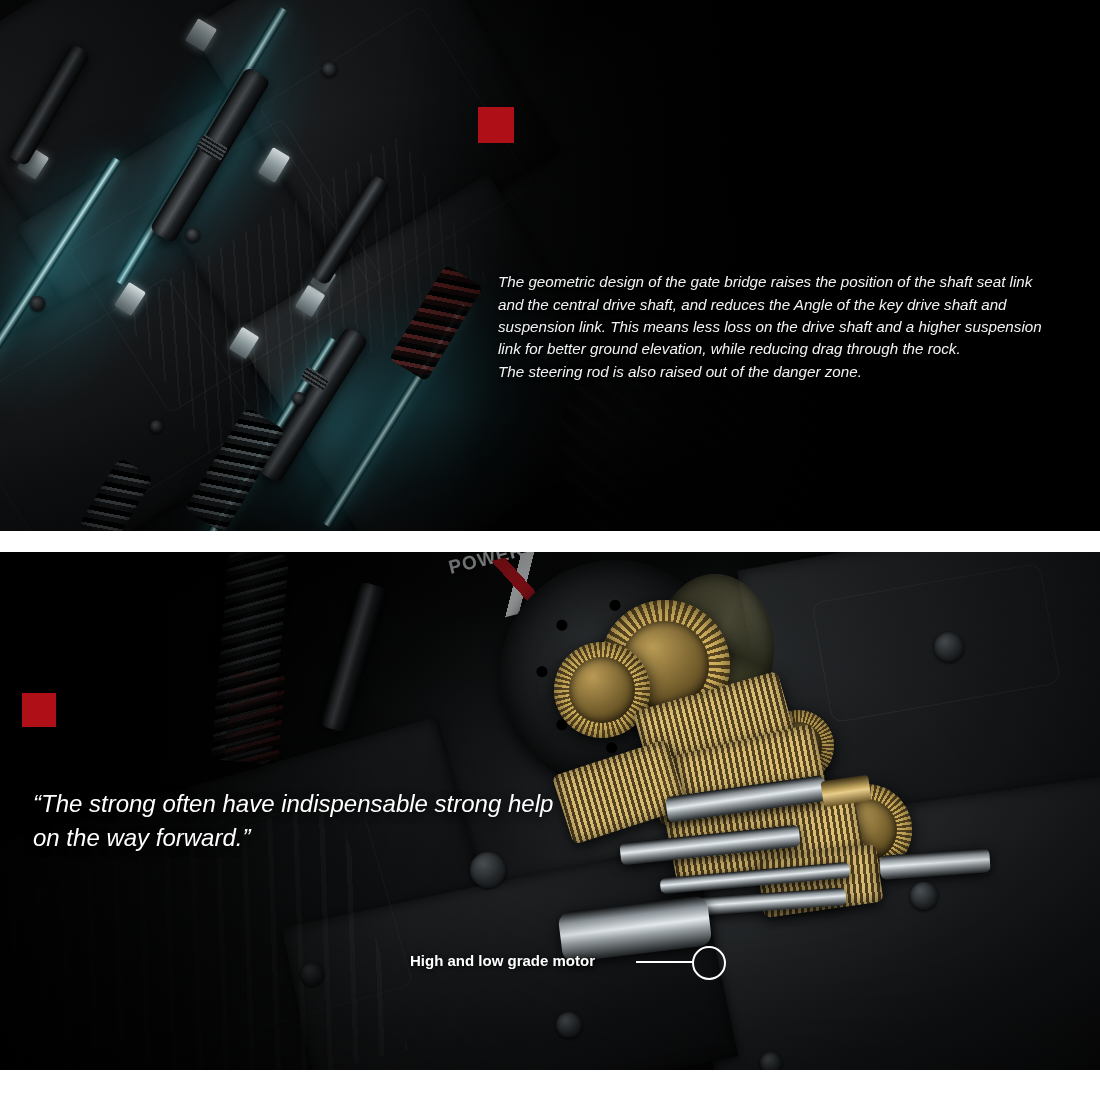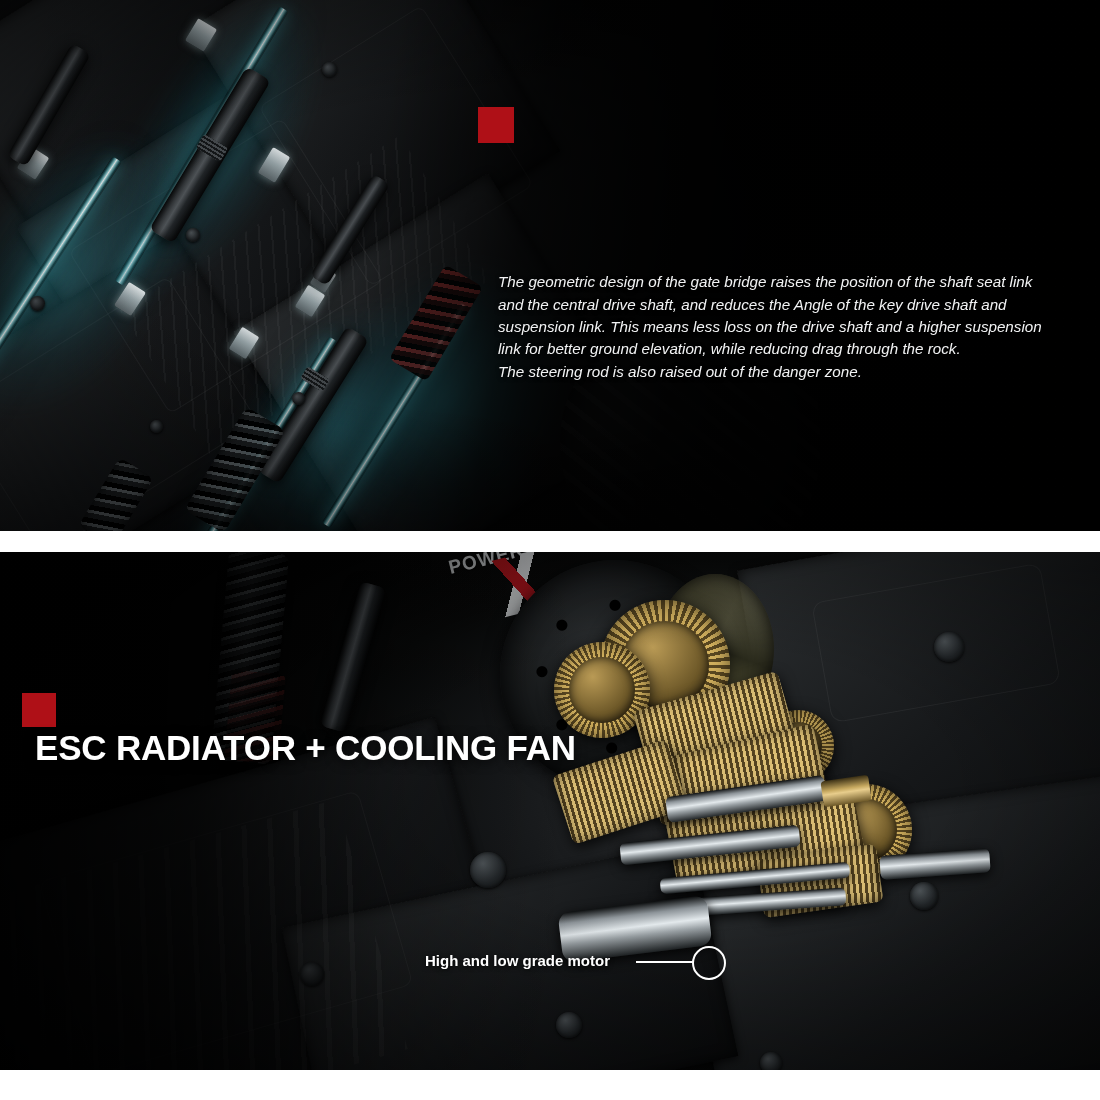--- a/index.html
+++ b/index.html
@@ -141,21 +141,21 @@
     font:italic 400 15.2px/22.4px "Liberation Sans",sans-serif;
     white-space:pre-line;text-shadow:0 1px 4px rgba(0,0,0,.9);}
   .sec-title{position:absolute;color:#fff;
     font:900 35px/38px "Liberation Sans",sans-serif;letter-spacing:-.2px;
     text-shadow:0 2px 12px rgba(0,0,0,.85);}
   .quote{position:absolute;color:#fff;
     font:italic 500 24px/34px "Liberation Sans",sans-serif;white-space:pre-line;
     text-shadow:0 2px 10px rgba(0,0,0,.85);}
 
   .callout{position:absolute;left:410px;top:948px;height:30px;}
-  .callout-label{position:absolute;left:15px;top:2px;color:#fff;
+  .callout-label{position:absolute;left:0;top:2px;color:#fff;
     font:700 15px/22px "Liberation Sans",sans-serif;white-space:nowrap;
     text-shadow:0 1px 5px rgba(0,0,0,.9);}
   .callout-line{position:absolute;left:226px;top:13px;width:58px;height:2px;background:#fff;}
   .callout-dot{position:absolute;left:282px;top:-2px;width:30px;height:30px;
     border:2px solid #fff;border-radius:50%;}
 </style>
 </head>
 <body>
 
 <div class="page">
@@ -286,22 +286,23 @@
       <div class="boltn" style="left:760px;top:500px;width:22px;height:22px;"></div>
 
       <div class="vignette" style="background:radial-gradient(ellipse 80% 90% at 62% 45%, rgba(0,0,0,0) 30%, rgba(0,0,0,.55) 74%, rgba(0,0,0,.95) 100%);"></div>
       <div style="position:absolute;inset:0;pointer-events:none;
                   background:linear-gradient(92deg, rgba(0,0,0,.92) 0%, rgba(0,0,0,.72) 18%, rgba(0,0,0,.2) 36%, rgba(0,0,0,0) 52%);"></div>
     </div>
   </section>
 
   <div class="red-sq" style="left:22px;top:693px;width:34px;height:34px;"></div>
 
-  <h2 class="sec-title" style="left:35px;top:700px;">ESC RADIATOR + COOLING FAN</h2>
-
+
+  <p class="quote" style="left:33px;top:763px;width:560px;">“The strong often have indispensable strong help
+on the way forward.”</p>
 
   <div class="callout">
     <span class="callout-label">High and low grade motor</span>
     <div class="callout-line"></div>
     <div class="callout-dot"></div>
   </div>
 
   <div class="footer-band"></div>
 </div>
 

